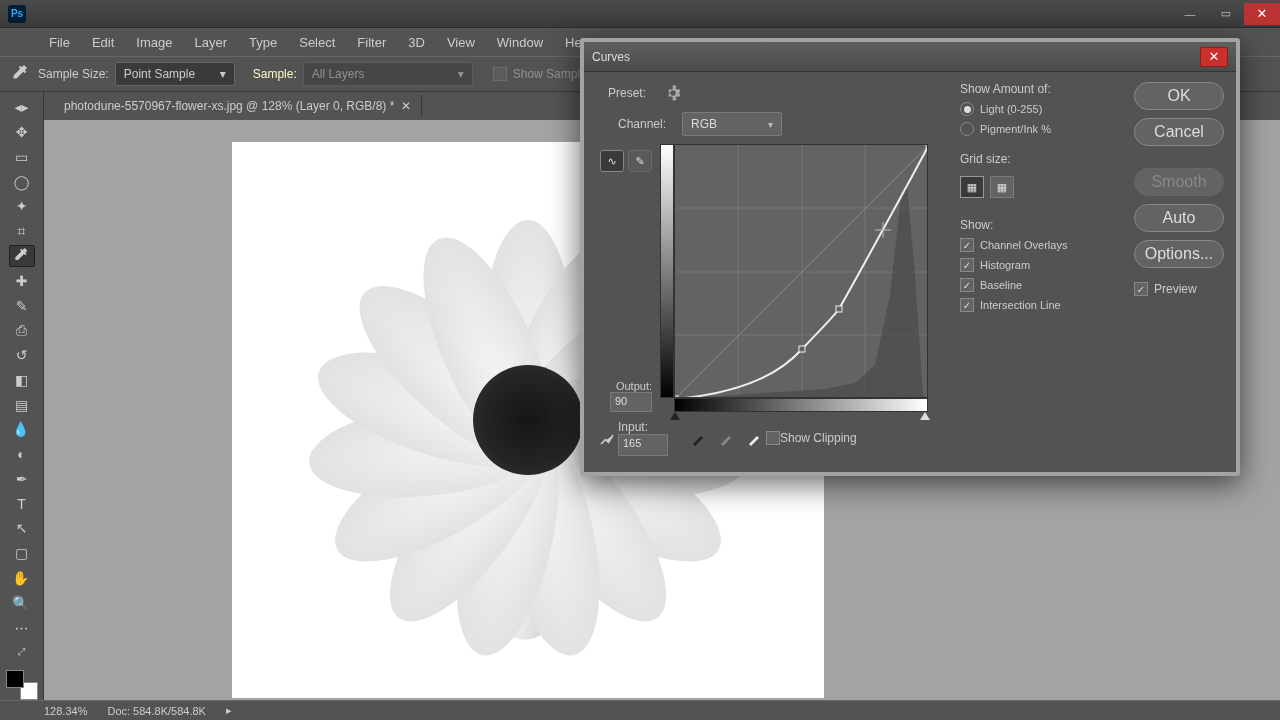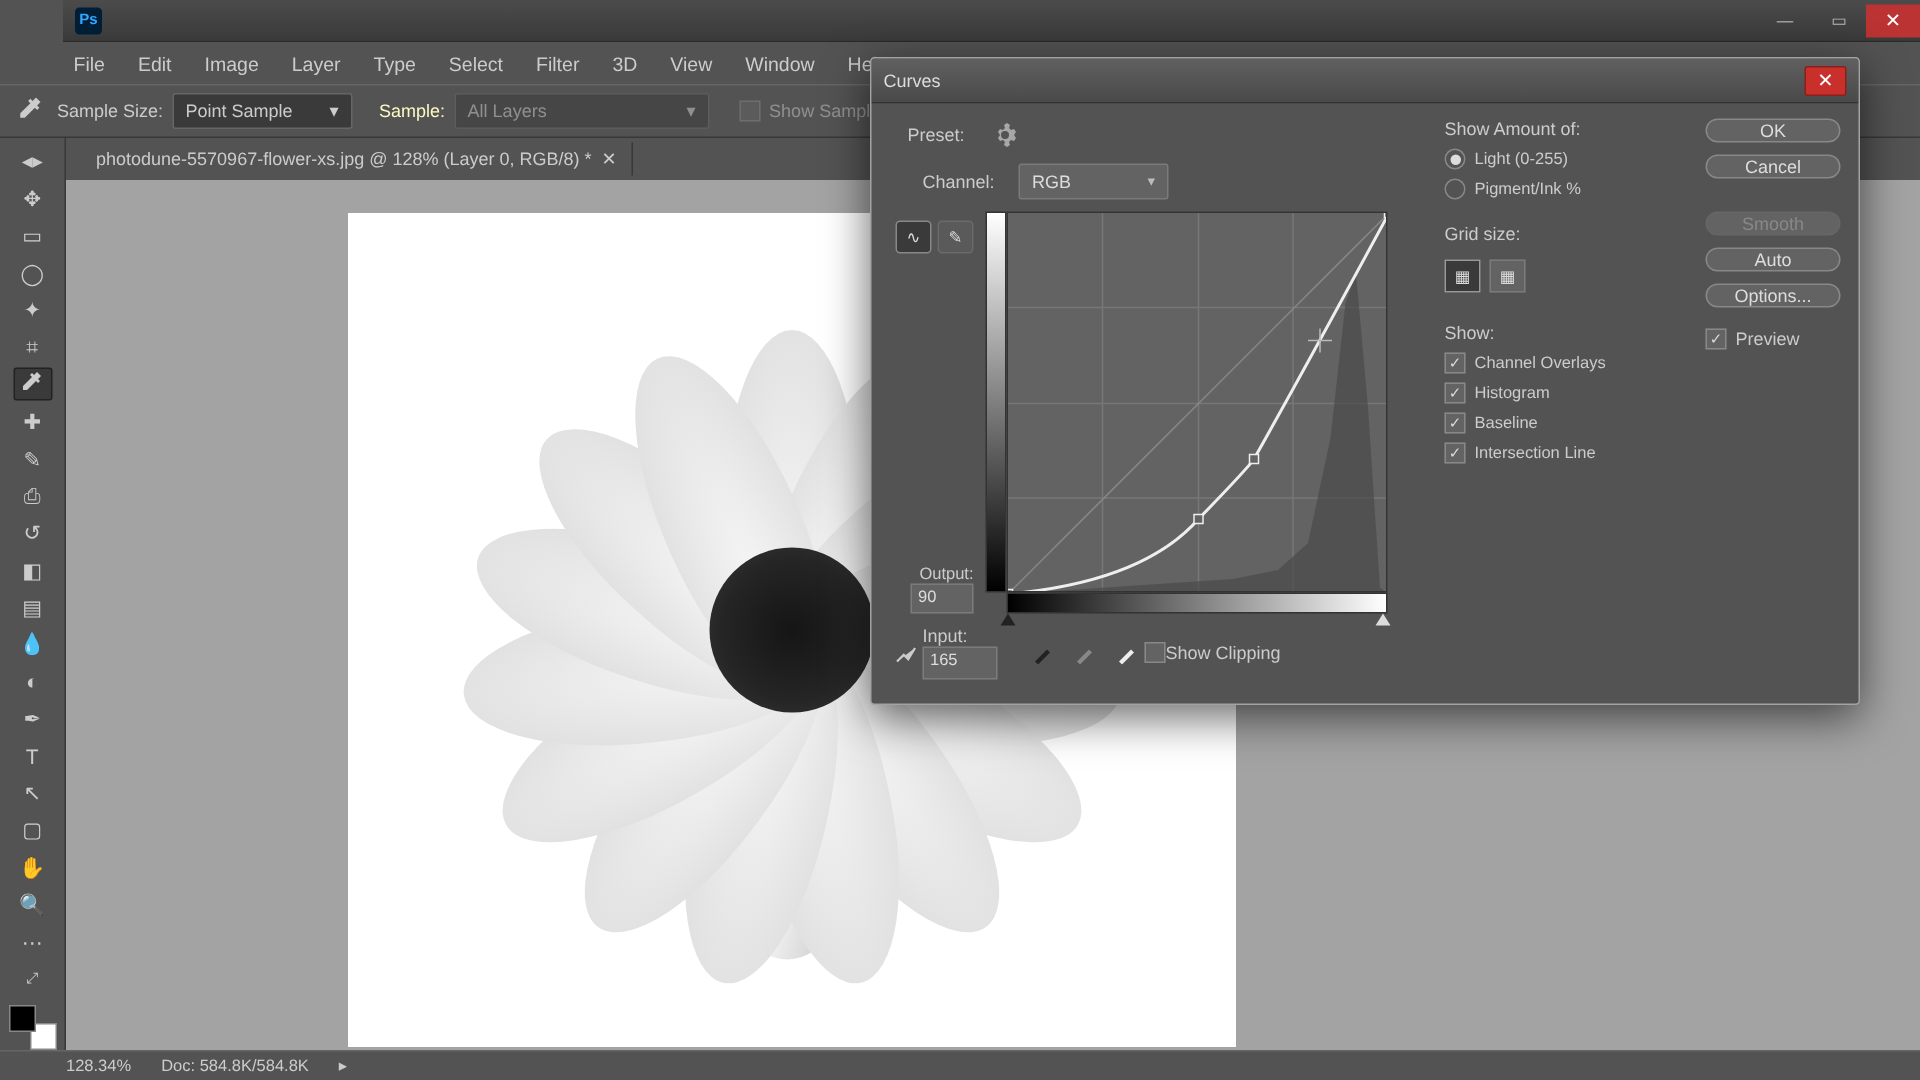--- a/index.html
+++ b/index.html
@@ -1,19 +1,19 @@
 <!DOCTYPE html>
 <html><head>
 <meta charset="utf-8">
 <style>
 * { margin:0; padding:0; box-sizing:border-box; font-family:"Segoe UI",Tahoma,sans-serif; user-select:none; }
 body { width:1280px; height:720px; background:#535353; overflow:hidden; position:relative; }
 
 
-.titlebar { height:28px; background:linear-gradient(#4b4b4b,#3a3a3a); display:flex; align-items:center; padding-left:8px; border-bottom:1px solid #2a2a2a;margin-left:42px; }
+.titlebar { height:28px; background:linear-gradient(#4b4b4b,#3a3a3a); display:flex; align-items:center; padding-left:8px; border-bottom:1px solid #2a2a2a; }
 .ps-logo { width:18px; height:18px; background:#001e36; border-radius:3px; display:flex; align-items:center; justify-content:center; color:#31a8ff; font-size:10px; font-weight:bold; }
 .win-ctrl { margin-left:auto; display:flex; }
 .win-btn { width:36px; height:22px; display:flex; align-items:center; justify-content:center; color:#bbb; font-size:11px; }
 .win-close { background:#b33; color:#fff; font-size:13px; }
 
 
 .menubar { height:28px; background:#535353; display:flex; align-items:center; padding-left:38px; font-size:13px; color:#ccc; }
 .menubar span { padding:4px 11px; }
 
 
@@ -40,21 +40,21 @@
 
 .flower { position:absolute; left:50%; top:50%; transform:translate(-50%,-52%); }
 .petal { position:absolute; width:90px; height:240px; border-radius:50% 50% 48% 48%; background:radial-gradient(ellipse at 50% 70%,#f5f5f5,#e0e0e0 80%,#c8c8c8 100%); left:-45px; top:-200px; transform-origin:45px 220px; }
 .flower-center { position:absolute; width:110px; height:110px; border-radius:50%; background:radial-gradient(circle,#151515 0%,#252525 60%,#3a3a3a 100%); left:-55px; top:-55px; }
 .stem { position:absolute; width:70px; height:160px; background:linear-gradient(90deg,#d0d0d0,#f0f0f0,#d0d0d0); border-radius:30px; left:-30px; top:60px; transform:rotate(15deg); }
 
 
 .statusbar { position:absolute; bottom:0; left:0; right:0; height:20px; background:#535353; border-top:1px solid #666; display:flex; align-items:center; font-size:11px; color:#ccc; padding-left:44px; gap:20px; }
 
 
-.dialog { position:absolute; left:580px; top:38px; width:660px; background:#535353; border:1px solid #a3a3a3; border-radius:3px; box-shadow:0 8px 30px rgba(0,0,0,.6); }
+.dialog { position:absolute; left:580px; top:38px; width:660px; background:#535353; border:4px solid #a3a3a3; border-radius:3px; box-shadow:0 8px 30px rgba(0,0,0,.6); }
 .dlg-title { height:30px; background:linear-gradient(#606060,#4a4a4a); border-bottom:1px solid #333; display:flex; align-items:center; padding:0 8px; font-size:12px; color:#ddd; border-radius:3px 3px 0 0; }
 .dlg-title .x { margin-left:auto; width:28px; height:20px; background:#c9302c; border:1px solid #8b1f1b; border-radius:2px; color:#fff; display:flex; align-items:center; justify-content:center; font-size:13px; }
 .dlg-body { padding:10px 12px 16px 12px; display:flex; gap:14px; font-size:12px; color:#ccc; }
 
 .curves-left { flex:1; display:flex; flex-direction:column; }
 .row { display:flex; align-items:center; gap:16px; margin-bottom:8px; }
 .lbl { color:#ccc; }
 .select { height:24px; background:#636363; border:1px solid #7a7a7a; border-radius:2px; padding:0 8px; display:flex; align-items:center; color:#ddd; font-size:12px; gap:8px; }
 .select::after{content:"▾"; color:#bbb; margin-left:auto; font-size:10px;}
 .gear { width:22px; height:22px; display:flex; align-items:center; justify-content:center; color:#ccc; }
@@ -80,21 +80,21 @@
 .chk.on::after{content:"✓";}
 
 .curves-right { width:160px; display:flex; flex-direction:column; gap:6px; }
 .radio { width:14px; height:14px; border:1px solid #888; border-radius:50%; display:inline-flex; align-items:center; justify-content:center; }
 .radio.on::after{content:""; width:7px; height:7px; border-radius:50%; background:#ddd; display:block;}
 .rad-row { display:flex; align-items:center; gap:6px; font-size:11px; }
 .grid-btn { width:24px; height:22px; background:#636363; border:1px solid #7a7a7a; display:flex; align-items:center; justify-content:center; font-size:11px; color:#ddd; }
 .grid-btn.sel { background:#3a3a3a; border-color:#999; }
 
 .btn-col { width:90px; display:flex; flex-direction:column; gap:8px; align-items:stretch; }
-.dlg-btn { height:16px; border-radius:14px; background:#636363; border:1px solid #888; color:#ddd; font-size:12px; display:flex; align-items:center; justify-content:center; }
+.dlg-btn { height:28px; border-radius:14px; background:#636363; border:1px solid #888; color:#ddd; font-size:16px; display:flex; align-items:center; justify-content:center; }
 .dlg-btn.disabled { color:#888; border-color:#666; }
 .prev-chk { display:flex; align-items:center; gap:6px; margin-top:6px; }
 </style>
 </head>
 <body>
 
 <div class="titlebar">
   <div class="ps-logo">Ps</div>
   <div class="win-ctrl">
     <div class="win-btn">—</div>

